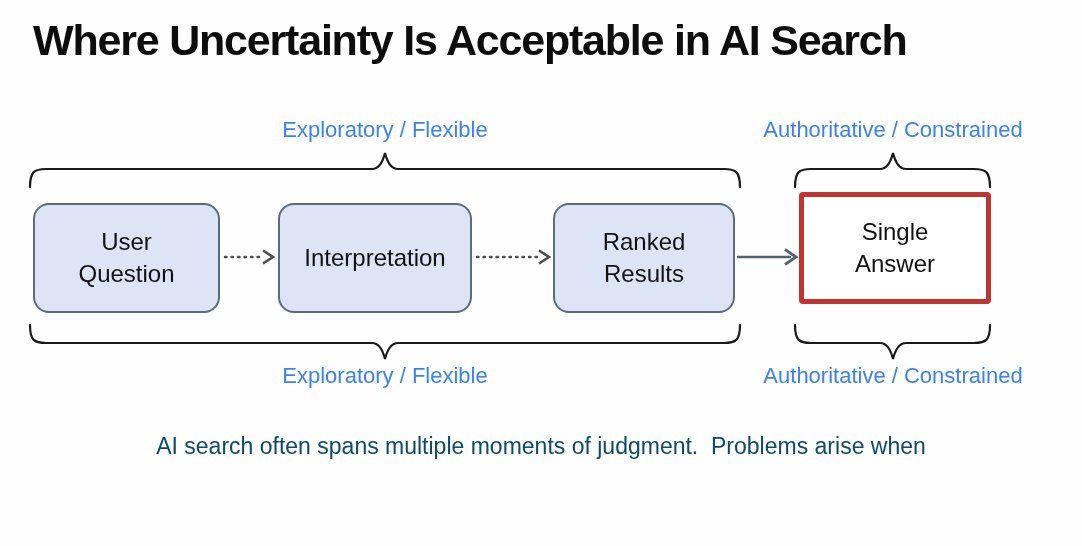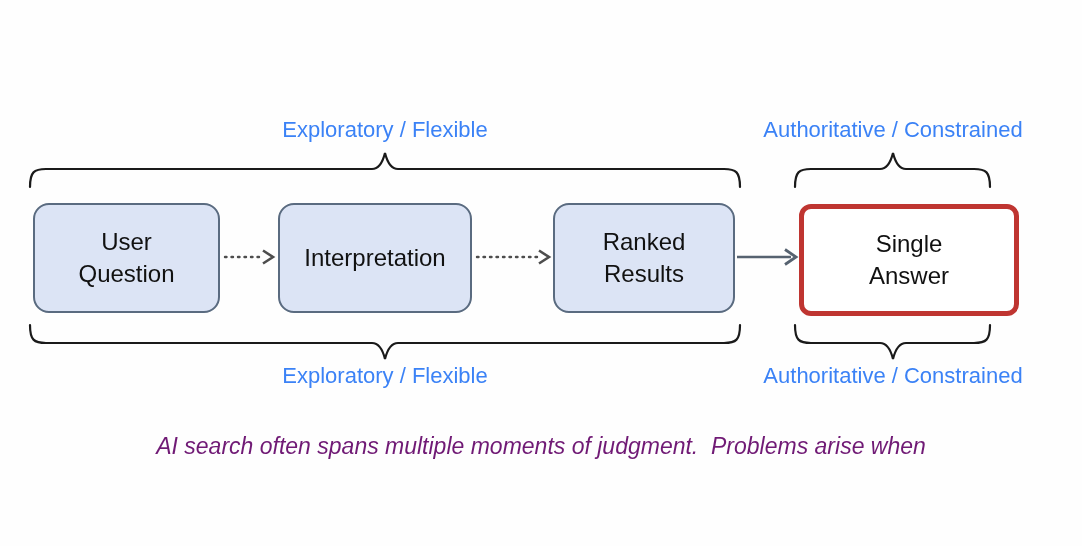--- a/index.html
+++ b/index.html
@@ -34,37 +34,38 @@
     font-size:24px;line-height:32px;
     white-space:pre-line;
     background:#dce4f5;
     border:2.5px solid #5a6b80;
     border-radius:16px;
   }
   .node-1{left:33px;  width:187px;}
   .node-2{left:278px; width:194px;}
   .node-3{left:553px; width:182px;}
   .node-highlight{
-    left:799px;top:204px;width:220px;height:112px;
+    left:799px;top:192px;width:192px;height:112px;
     background:#ffffff;
     border:5px solid #bf3531;
-    border-radius:12px;
+    border-radius:4px;
   }
   .caption{
     position:absolute;left:0;top:428px;width:1082px;
     text-align:center;
-    font-size:23px;line-height:36px;color:#701a75;font-style:italic;
+    font-size:23px;line-height:36px;color:#0c4a6e;
   }
   .caption-line{white-space:pre;}
 </style>
 </head>
 <body>
 
 <div class="canvas">
 
+  <div class="title">Where Uncertainty Is Acceptable in AI Search</div>
 
   <div class="zone-label lbl-top-left">Exploratory / Flexible</div>
   <div class="zone-label lbl-top-right">Authoritative / Constrained</div>
 
   <svg class="layer" width="1082" height="546" viewBox="0 0 1082 546">
 
     <path d="M 30 187 C 30 172, 34 169, 46 169 L 372 169 Q 381 169, 385 153 Q 389 169, 398 169 L 724 169 C 736 169, 740 172, 740 187" fill="none" stroke="#1a1a1a" stroke-width="2.2" stroke-linecap="round"></path>
     <path d="M 795 187 C 795 172, 799 169, 811 169 L 880 169 Q 889 169, 893 153 Q 897 169, 906 169 L 974 169 C 986 169, 990 172, 990 187" fill="none" stroke="#1a1a1a" stroke-width="2.2" stroke-linecap="round"></path>
 
     <path d="M 30 325 C 30 340, 34 343, 46 343 L 372 343 Q 381 343, 385 359 Q 389 343, 398 343 L 724 343 C 736 343, 740 340, 740 325" fill="none" stroke="#1a1a1a" stroke-width="2.2" stroke-linecap="round"></path>

